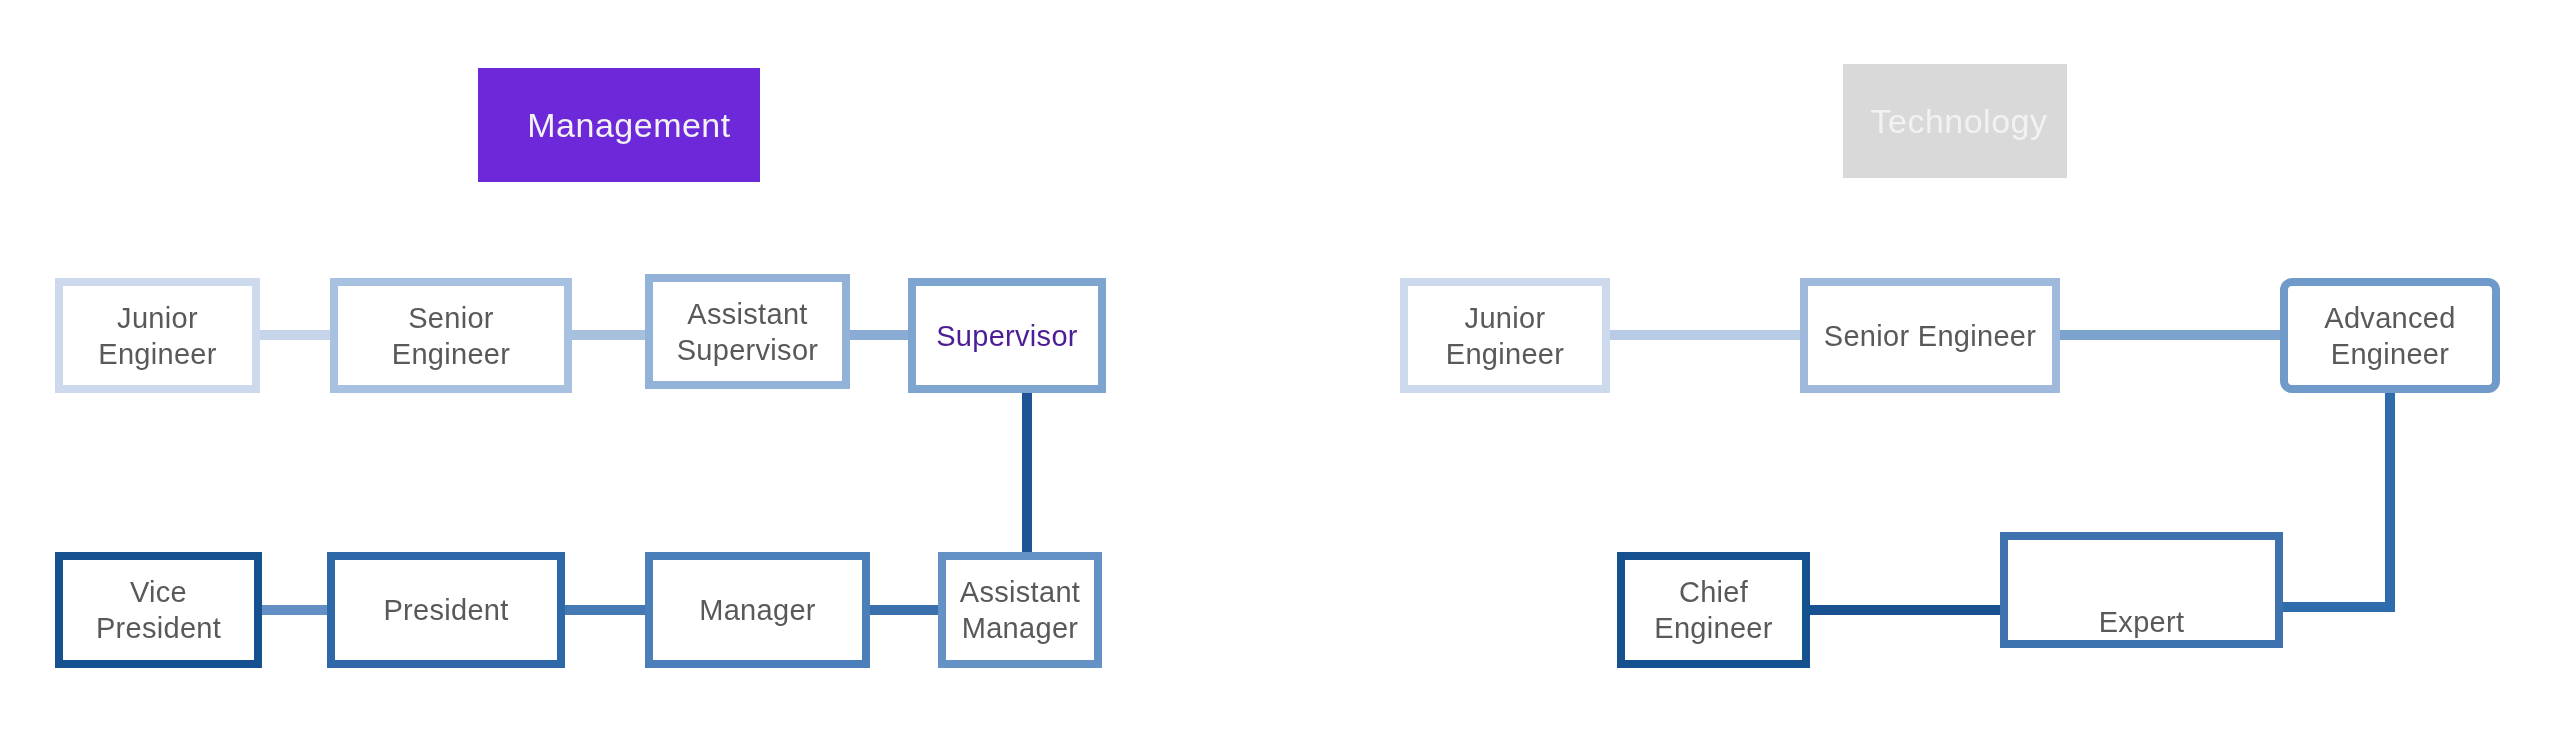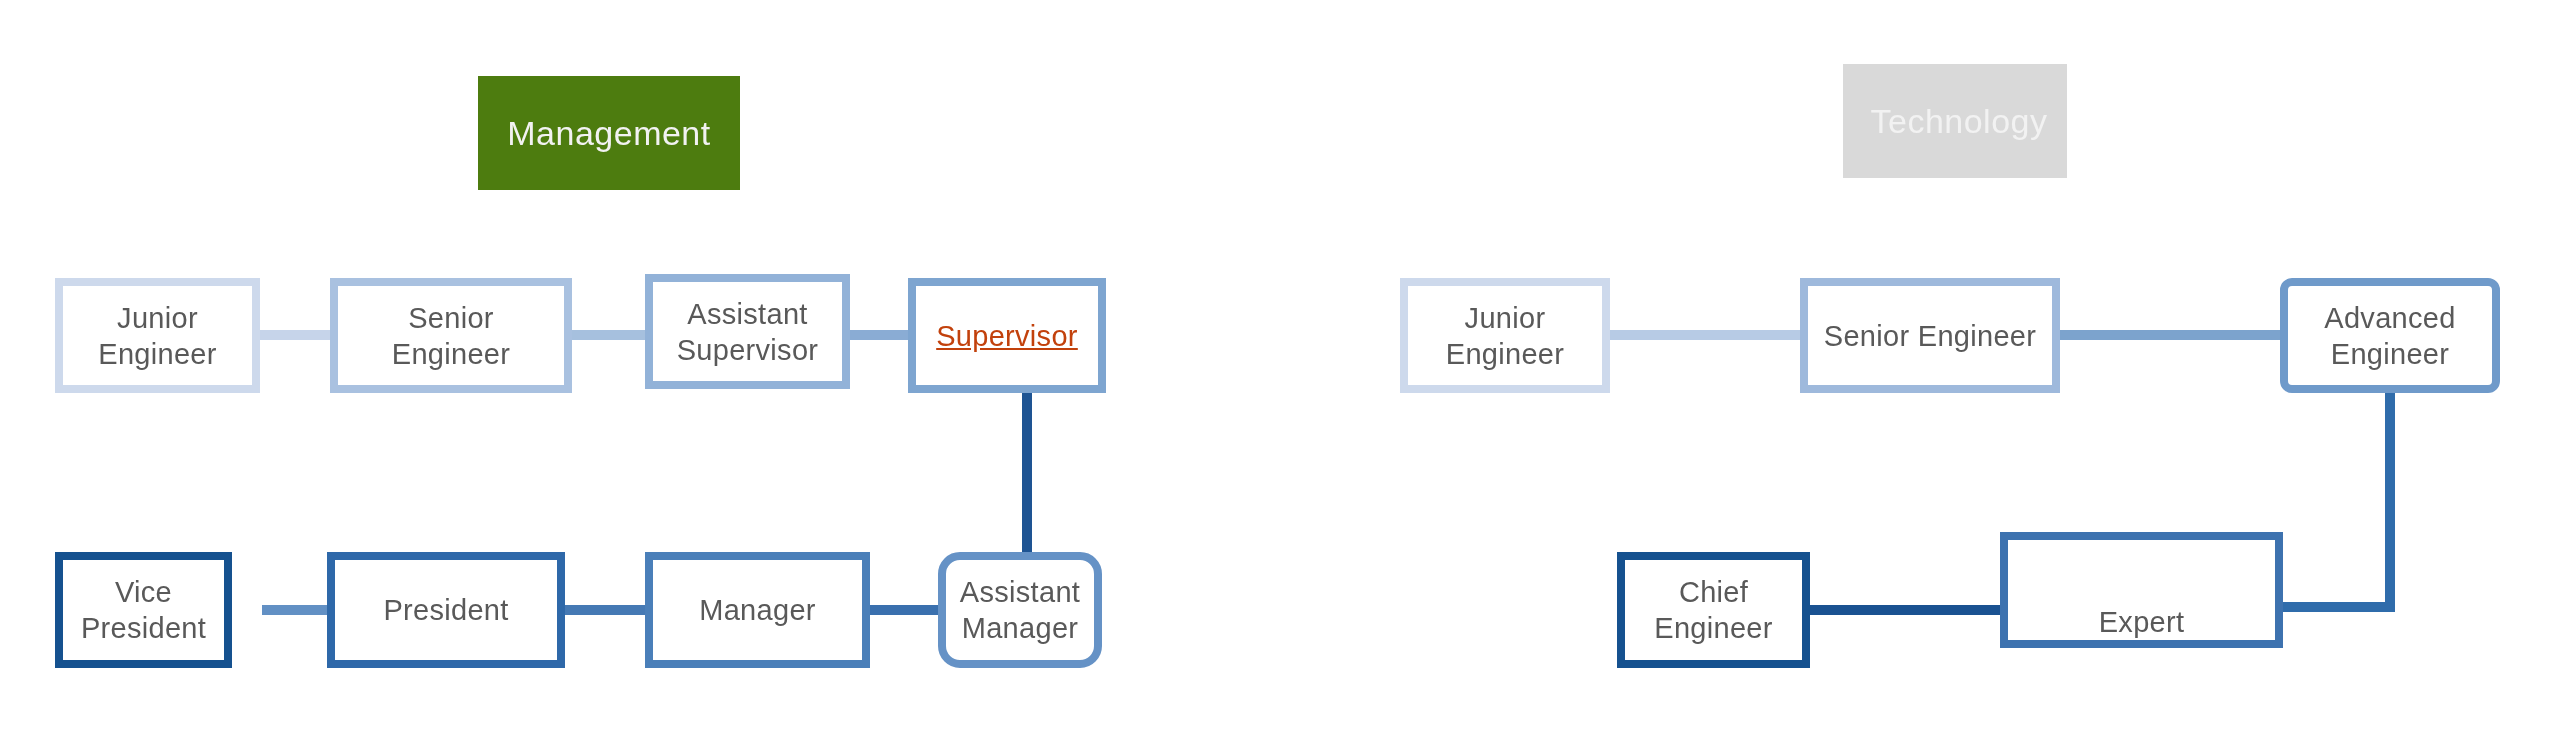--- a/index.html
+++ b/index.html
@@ -51,47 +51,47 @@
     position: absolute;
   }
 </style>
 </head>
 <body>
 
 <div class="canvas" style="background: rgb(255, 255, 255);">
 
   <div>
 
-    <div class="group-header" style="left: 478px; top: 76px; width: 262px; height: 114px; background: #4d7c0f;">
+    <div class="group-header" style="left: 478px; top: 68px; width: 262px; height: 114px; background: #6d28d9; padding-left: 20px;">
       <span style="color: rgb(242, 242, 242);">Management</span>
     </div>
 
     <div class="node" style="left: 55px; top: 278px; width: 205px; height: 115px; border-color: rgb(205, 217, 236);">
       <span style="color: rgb(89, 89, 89);">Junior Engineer</span>
     </div>
     <div class="node" style="left: 330px; top: 278px; width: 242px; height: 115px; border-color: rgb(169, 193, 224);">
       <span style="color: rgb(89, 89, 89);">Senior Engineer</span>
     </div>
     <div class="node" style="left: 645px; top: 274px; width: 205px; height: 115px; border-color: rgb(146, 178, 216);">
       <span style="color: rgb(89, 89, 89);">Assistant Supervisor</span>
     </div>
     <div class="node" style="left: 908px; top: 278px; width: 198px; height: 115px; border-color: rgb(126, 165, 208);">
-      <span style="color: #c2410c; text-decoration: underline;">Supervisor</span>
+      <span style="color: #4c1d95;">Supervisor</span>
     </div>
 
-    <div class="node" style="left: 55px; top: 552px; width: 177px; height: 116px; border-color: rgb(21, 81, 143);">
+    <div class="node" style="left: 55px; top: 552px; width: 207px; height: 116px; border-color: rgb(21, 81, 143);">
       <span style="color: rgb(89, 89, 89);">Vice President</span>
     </div>
     <div class="node" style="left: 327px; top: 552px; width: 238px; height: 116px; border-color: rgb(46, 104, 169);">
       <span style="color: rgb(89, 89, 89);">President</span>
     </div>
     <div class="node" style="left: 645px; top: 552px; width: 225px; height: 116px; border-color: rgb(74, 127, 185);">
       <span style="color: rgb(89, 89, 89);">Manager</span>
     </div>
-    <div class="node" style="left: 938px; top: 552px; width: 164px; height: 116px; border-color: rgb(101, 146, 198); border-radius: 22px;">
+    <div class="node" style="left: 938px; top: 552px; width: 164px; height: 116px; border-color: rgb(101, 146, 198);">
       <span style="color: rgb(89, 89, 89);">Assistant Manager</span>
     </div>
 
     <div class="conn" style="left: 260px; top: 330px; width: 70px; height: 10px; background: rgb(198, 212, 234);"></div>
     <div class="conn" style="left: 572px; top: 330px; width: 73px; height: 10px; background: rgb(166, 192, 222);"></div>
     <div class="conn" style="left: 850px; top: 330px; width: 58px; height: 10px; background: rgb(138, 172, 212);"></div>
     <div class="conn" style="left: 1022px; top: 393px; width: 10px; height: 159px; background: rgb(30, 84, 147);"></div>
     <div class="conn" style="left: 262px; top: 605px; width: 65px; height: 10px; background: rgb(98, 144, 196);"></div>
     <div class="conn" style="left: 565px; top: 605px; width: 80px; height: 10px; background: rgb(69, 121, 180);"></div>
     <div class="conn" style="left: 870px; top: 605px; width: 68px; height: 10px; background: rgb(58, 112, 174);"></div>

